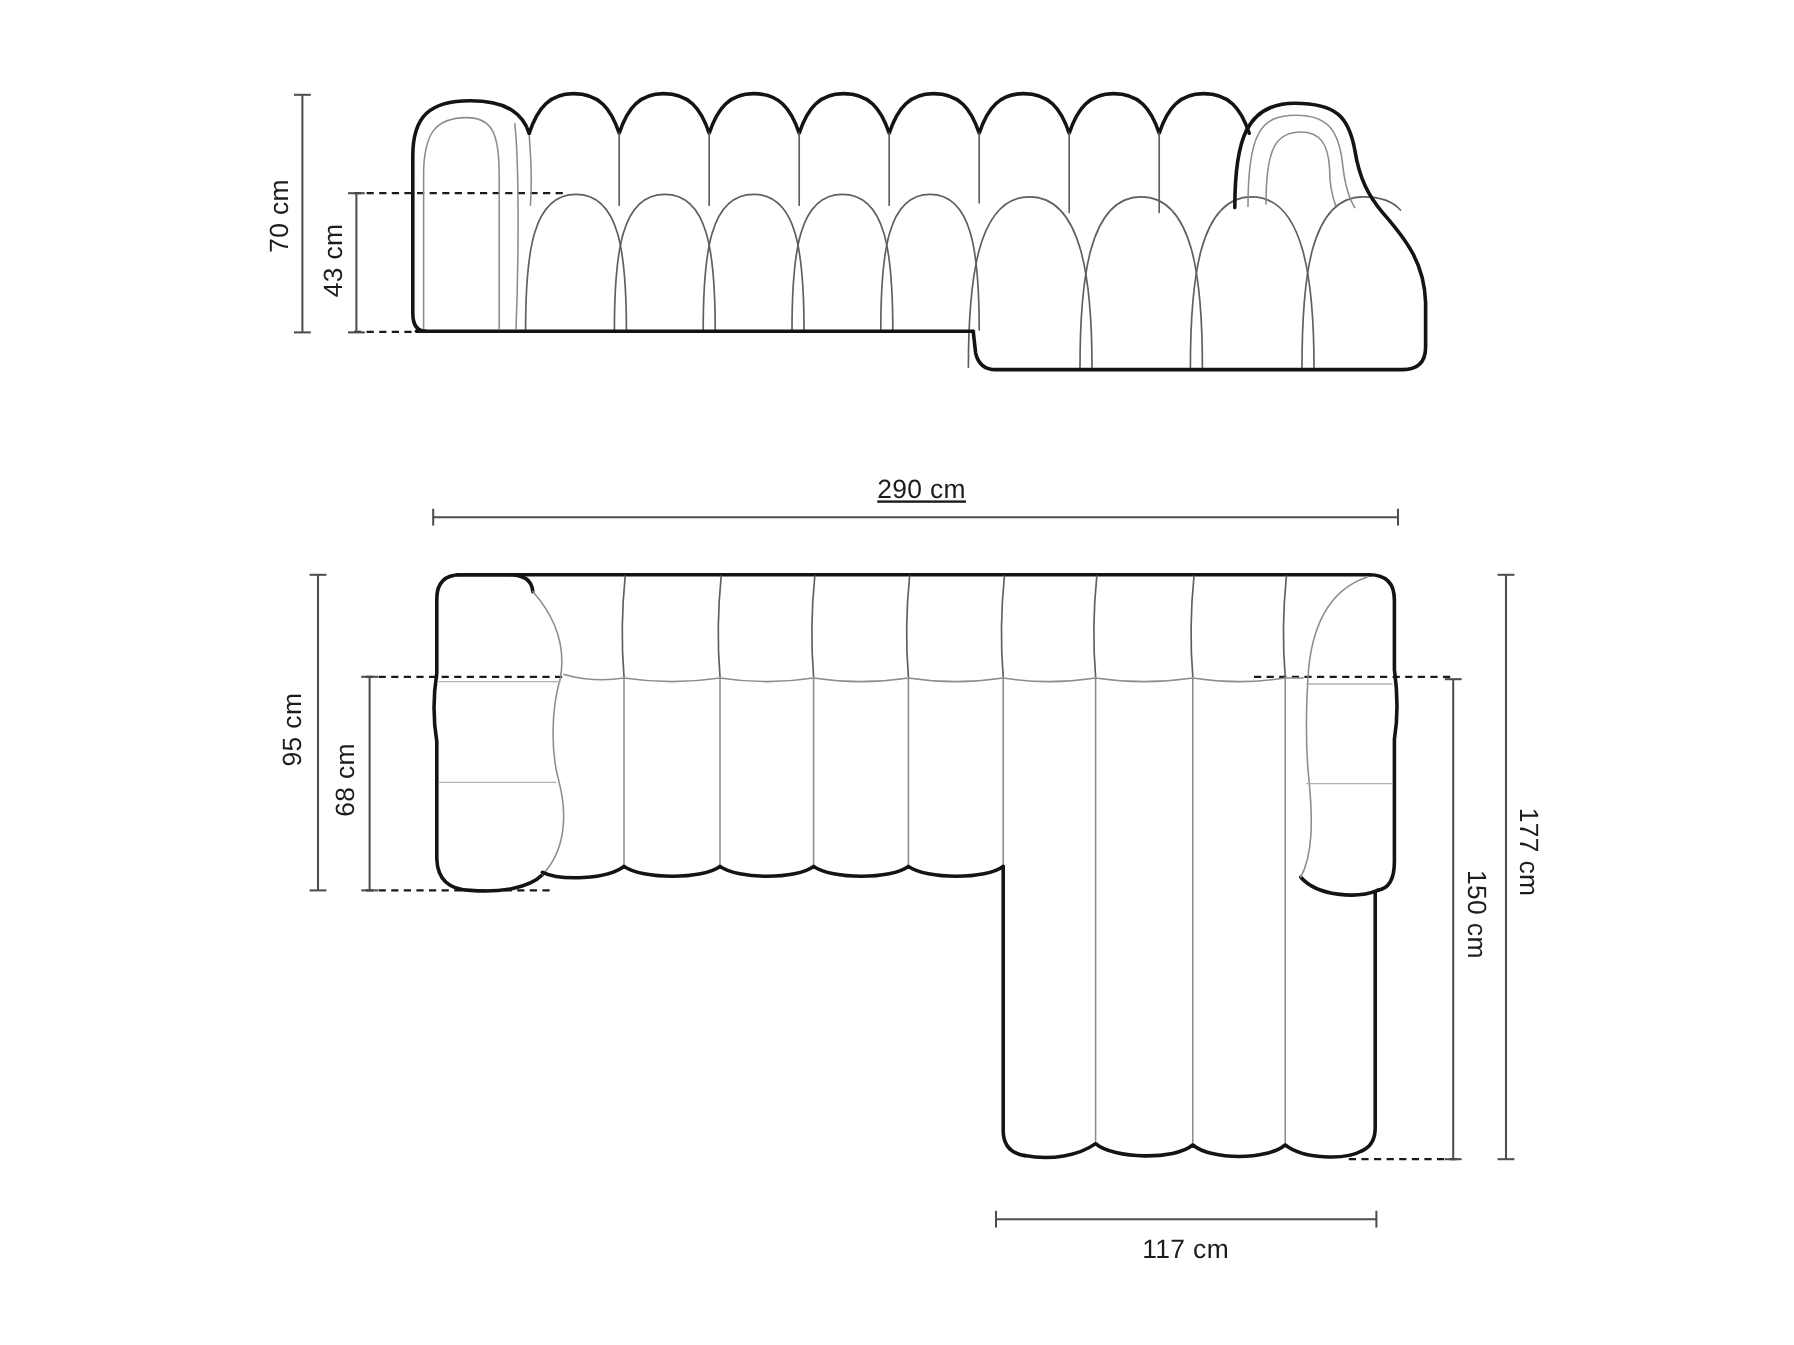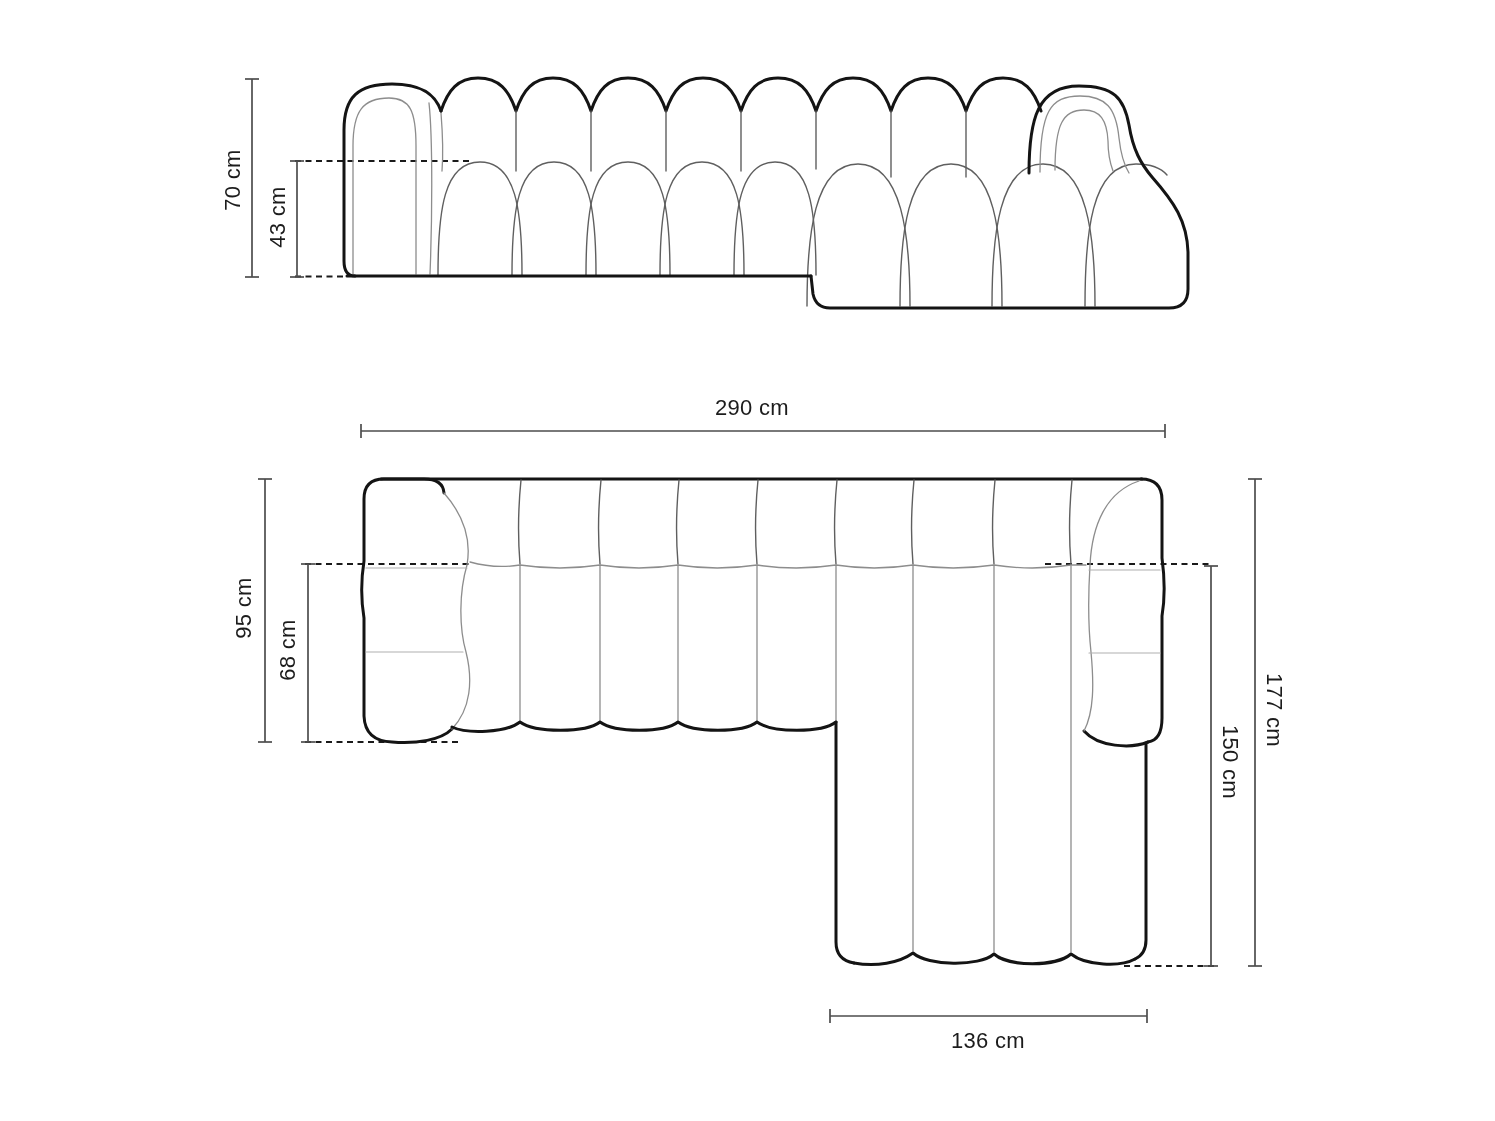--- a/index.html
+++ b/index.html
@@ -196,24 +196,24 @@
         <path class="dim" d="M830,1009 L830,1023"></path>
         <path class="dim" d="M1147,1009 L1147,1023"></path>
       </g>
     </g>
   </svg>
 
   <div class="dim-label rot-ccw" style="left:233px;top:180px;">70 cm</div>
 
   <div class="dim-label rot-ccw" style="left:278px;top:217px;">43 cm</div>
 
-  <div class="dim-label" style="left:752px;top:408px;">290 cm</div>
+  <div class="dim-label" style="left:768px;top:408px;text-decoration:underline;">290 cm</div>
 
   <div class="dim-label rot-ccw" style="left:244px;top:608px;">95 cm</div>
 
   <div class="dim-label rot-ccw" style="left:288px;top:650px;">68 cm</div>
 
   <div class="dim-label rot-cw" style="left:1230px;top:762px;">150 cm</div>
 
   <div class="dim-label rot-cw" style="left:1274px;top:710px;">177 cm</div>
 
-  <div class="dim-label" style="left:988px;top:1041px;">136 cm</div>
+  <div class="dim-label" style="left:988px;top:1041px;">117 cm</div>
 </div>
 
 </body></html>

